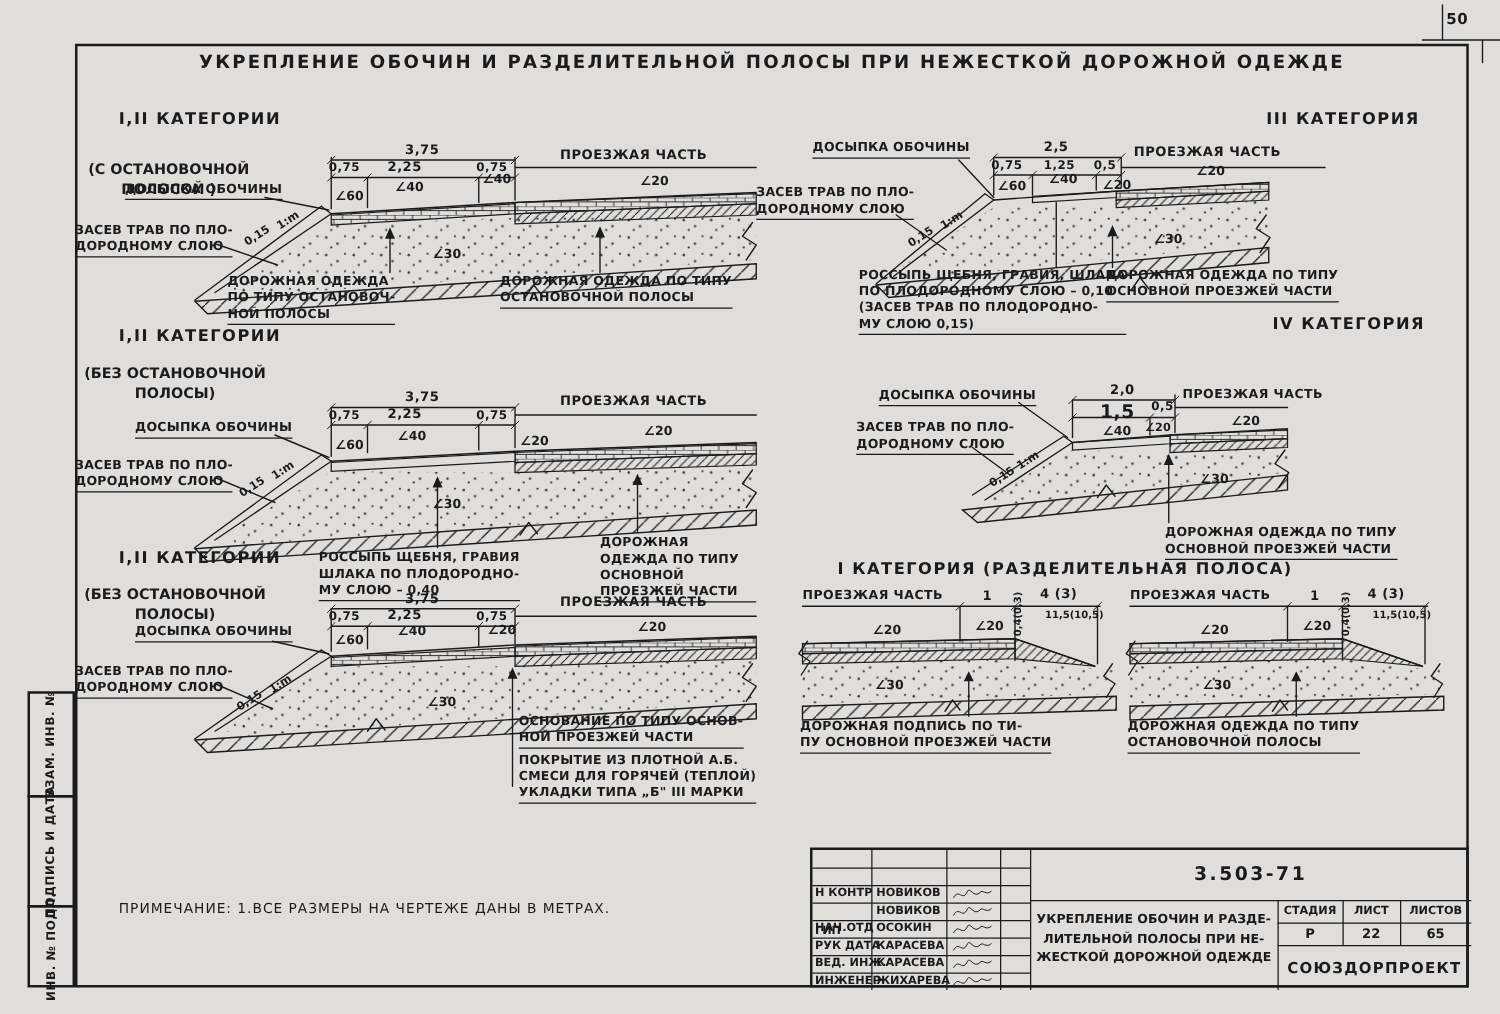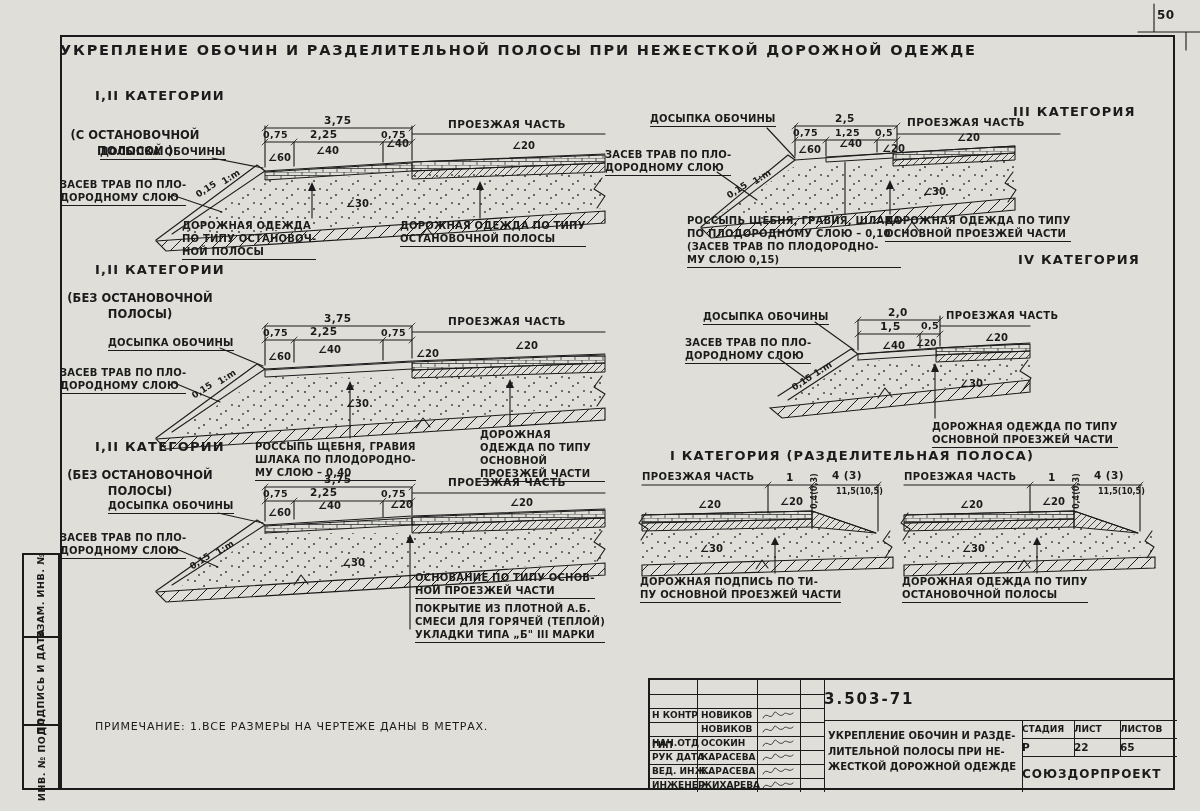--- a/index.html
+++ b/index.html
@@ -9,21 +9,21 @@
   .frame{border:2.5px solid #1b1b1b}
   .cat{font-size:13px;font-weight:700;letter-spacing:1.2px;white-space:nowrap}
   .sub{font-size:11.5px;font-weight:700;text-align:center;white-space:pre-line;line-height:1.35}
   .lbl{font-size:10px;font-weight:700;line-height:1.3;white-space:pre-line;letter-spacing:.2px}
   .u{border-bottom:1.5px solid #1b1b1b;padding-bottom:1px}
   .dim{font-size:10.5px;font-weight:700;letter-spacing:.4px;white-space:nowrap}
   .sl{font-size:10px;font-weight:700;white-space:nowrap}
   .sm{font-size:8px;font-weight:700;white-space:nowrap}
   .rot{transform:rotate(-33deg);transform-origin:left top;font-size:9px;font-weight:700;white-space:nowrap}
   .vrot{transform:rotate(-90deg);transform-origin:left top;font-size:8px;font-weight:700;white-space:nowrap}
-  .ctr{}
+  .ctr{text-align:center}
   svg{overflow:visible}
   .ln{fill:none;stroke:#1b1b1b;stroke-width:1.1;stroke-linecap:round;stroke-linejoin:round}
   .thin{stroke-width:.8}
   .fb{fill:url(#pbrick);stroke:#1b1b1b;stroke-width:1}
   .fh{fill:url(#phatch);stroke:#1b1b1b;stroke-width:1}
   .fw{fill:#dfded8;stroke:#1b1b1b;stroke-width:1}
   .fd{fill:url(#pdots);stroke:none}
   .fg{fill:url(#pground);stroke:#1b1b1b;stroke-width:1.1}
   .ar{fill:#1b1b1b;stroke:none}
   .vcell{border:2px solid #1b1b1b;display:flex;align-items:center;justify-content:center}
@@ -115,21 +115,21 @@
     <polygon class="fw" points="221,69 288,65 288,70 221,74"></polygon>
     <path class="ln" d="M410,58 L288,65 L190,72"></path>
     <path class="ln" d="M183,67 L96,139 M190,72 L110,133 M183,67 L190,72"></path>
     <path class="ln" d="M190,68 V38 M292,62 V38 M190,38 H292 M190,52 H292 M221,52 V68 M272,52 V64 M292,46 H455"></path>
     <path class="ln thin" d="M187,41 l6,-6 M289,41 l6,-6 M187,55 l6,-6 M218,55 l6,-6 M269,55 l6,-6 M289,55 l6,-6"></path>
     <path class="ln" d="M408,84 l-8,11 11,7 -8,12 M300,144 l7,-10 7,9"></path>
     <path class="ln" d="M240,74 V126 M285,126 V97"></path>
     <polygon class="ar" points="285,92 281,101 289,101"></polygon>
     <path class="ln" d="M162,40 L190,70 M112,84 L152,112"></path>
   </svg>
-  <span class="a cat" style="left:408px;top:16px">III КАТЕГОРИЯ</span>
+  <span class="a cat" style="left:408px;top:0">III КАТЕГОРИЯ</span>
   <span class="a lbl u" style="left:45px;top:24px">ДОСЫПКА  ОБОЧИНЫ</span>
   <div class="a lbl u" style="left:0;top:60px">ЗАСЕВ ТРАВ ПО ПЛО-
 ДОРОДНОМУ СЛОЮ</div>
   <span class="a dim" style="left:230px;top:24px">2,5</span>
   <span class="a dim" style="left:188px;top:39px;font-size:9.5px">0,75</span>
   <span class="a dim" style="left:230px;top:39px;font-size:9.5px">1,25</span>
   <span class="a dim" style="left:270px;top:39px;font-size:9.5px">0,5</span>
   <span class="a dim" style="left:302px;top:28px">ПРОЕЗЖАЯ ЧАСТЬ</span>
   <span class="a sl" style="left:193px;top:56px">∠60</span>
   <span class="a sl" style="left:234px;top:50px">∠40</span>
@@ -202,21 +202,21 @@
     <path class="ln" d="M398,110 l-8,11 11,7 -8,12 M248,148 l7,-10 7,9"></path>
     <path class="ln" d="M305,168 V119"></path>
     <polygon class="ar" points="305,113 301,122 309,122"></polygon>
     <path class="ln" d="M185,72 L224,100 M148,108 L178,130"></path>
   </svg>
   <span class="a cat" style="left:388px;top:2px">IV КАТЕГОРИЯ</span>
   <span class="a lbl u" style="left:73px;top:60px">ДОСЫПКА  ОБОЧИНЫ</span>
   <div class="a lbl u" style="left:55px;top:86px">ЗАСЕВ ТРАВ ПО ПЛО-
 ДОРОДНОМУ СЛОЮ</div>
   <span class="a dim" style="left:258px;top:56px">2,0</span>
-  <span class="a dim" style="left:250px;top:70px;font-size:11px">1,5</span>
+  <span class="a dim" style="left:250px;top:70px;font-size:15px">1,5</span>
   <span class="a dim" style="left:291px;top:70px;font-size:9.5px">0,5</span>
   <span class="a dim" style="left:316px;top:60px;font-size:10px">ПРОЕЗЖАЯ ЧАСТЬ</span>
   <span class="a sl" style="left:252px;top:90px">∠40</span>
   <span class="a sl" style="left:286px;top:88px;font-size:9px">∠20</span>
   <span class="a sl" style="left:355px;top:82px">∠20</span>
   <span class="a sl" style="left:330px;top:128px">∠30</span>
   <span class="a rot" style="left:160px;top:134px">0,15</span>
   <span class="a rot" style="left:182px;top:120px">1:m</span>
   <div class="a lbl u" style="left:302px;top:170px">ДОРОЖНАЯ ОДЕЖДА ПО ТИПУ
 ОСНОВНОЙ ПРОЕЗЖЕЙ ЧАСТИ</div>

